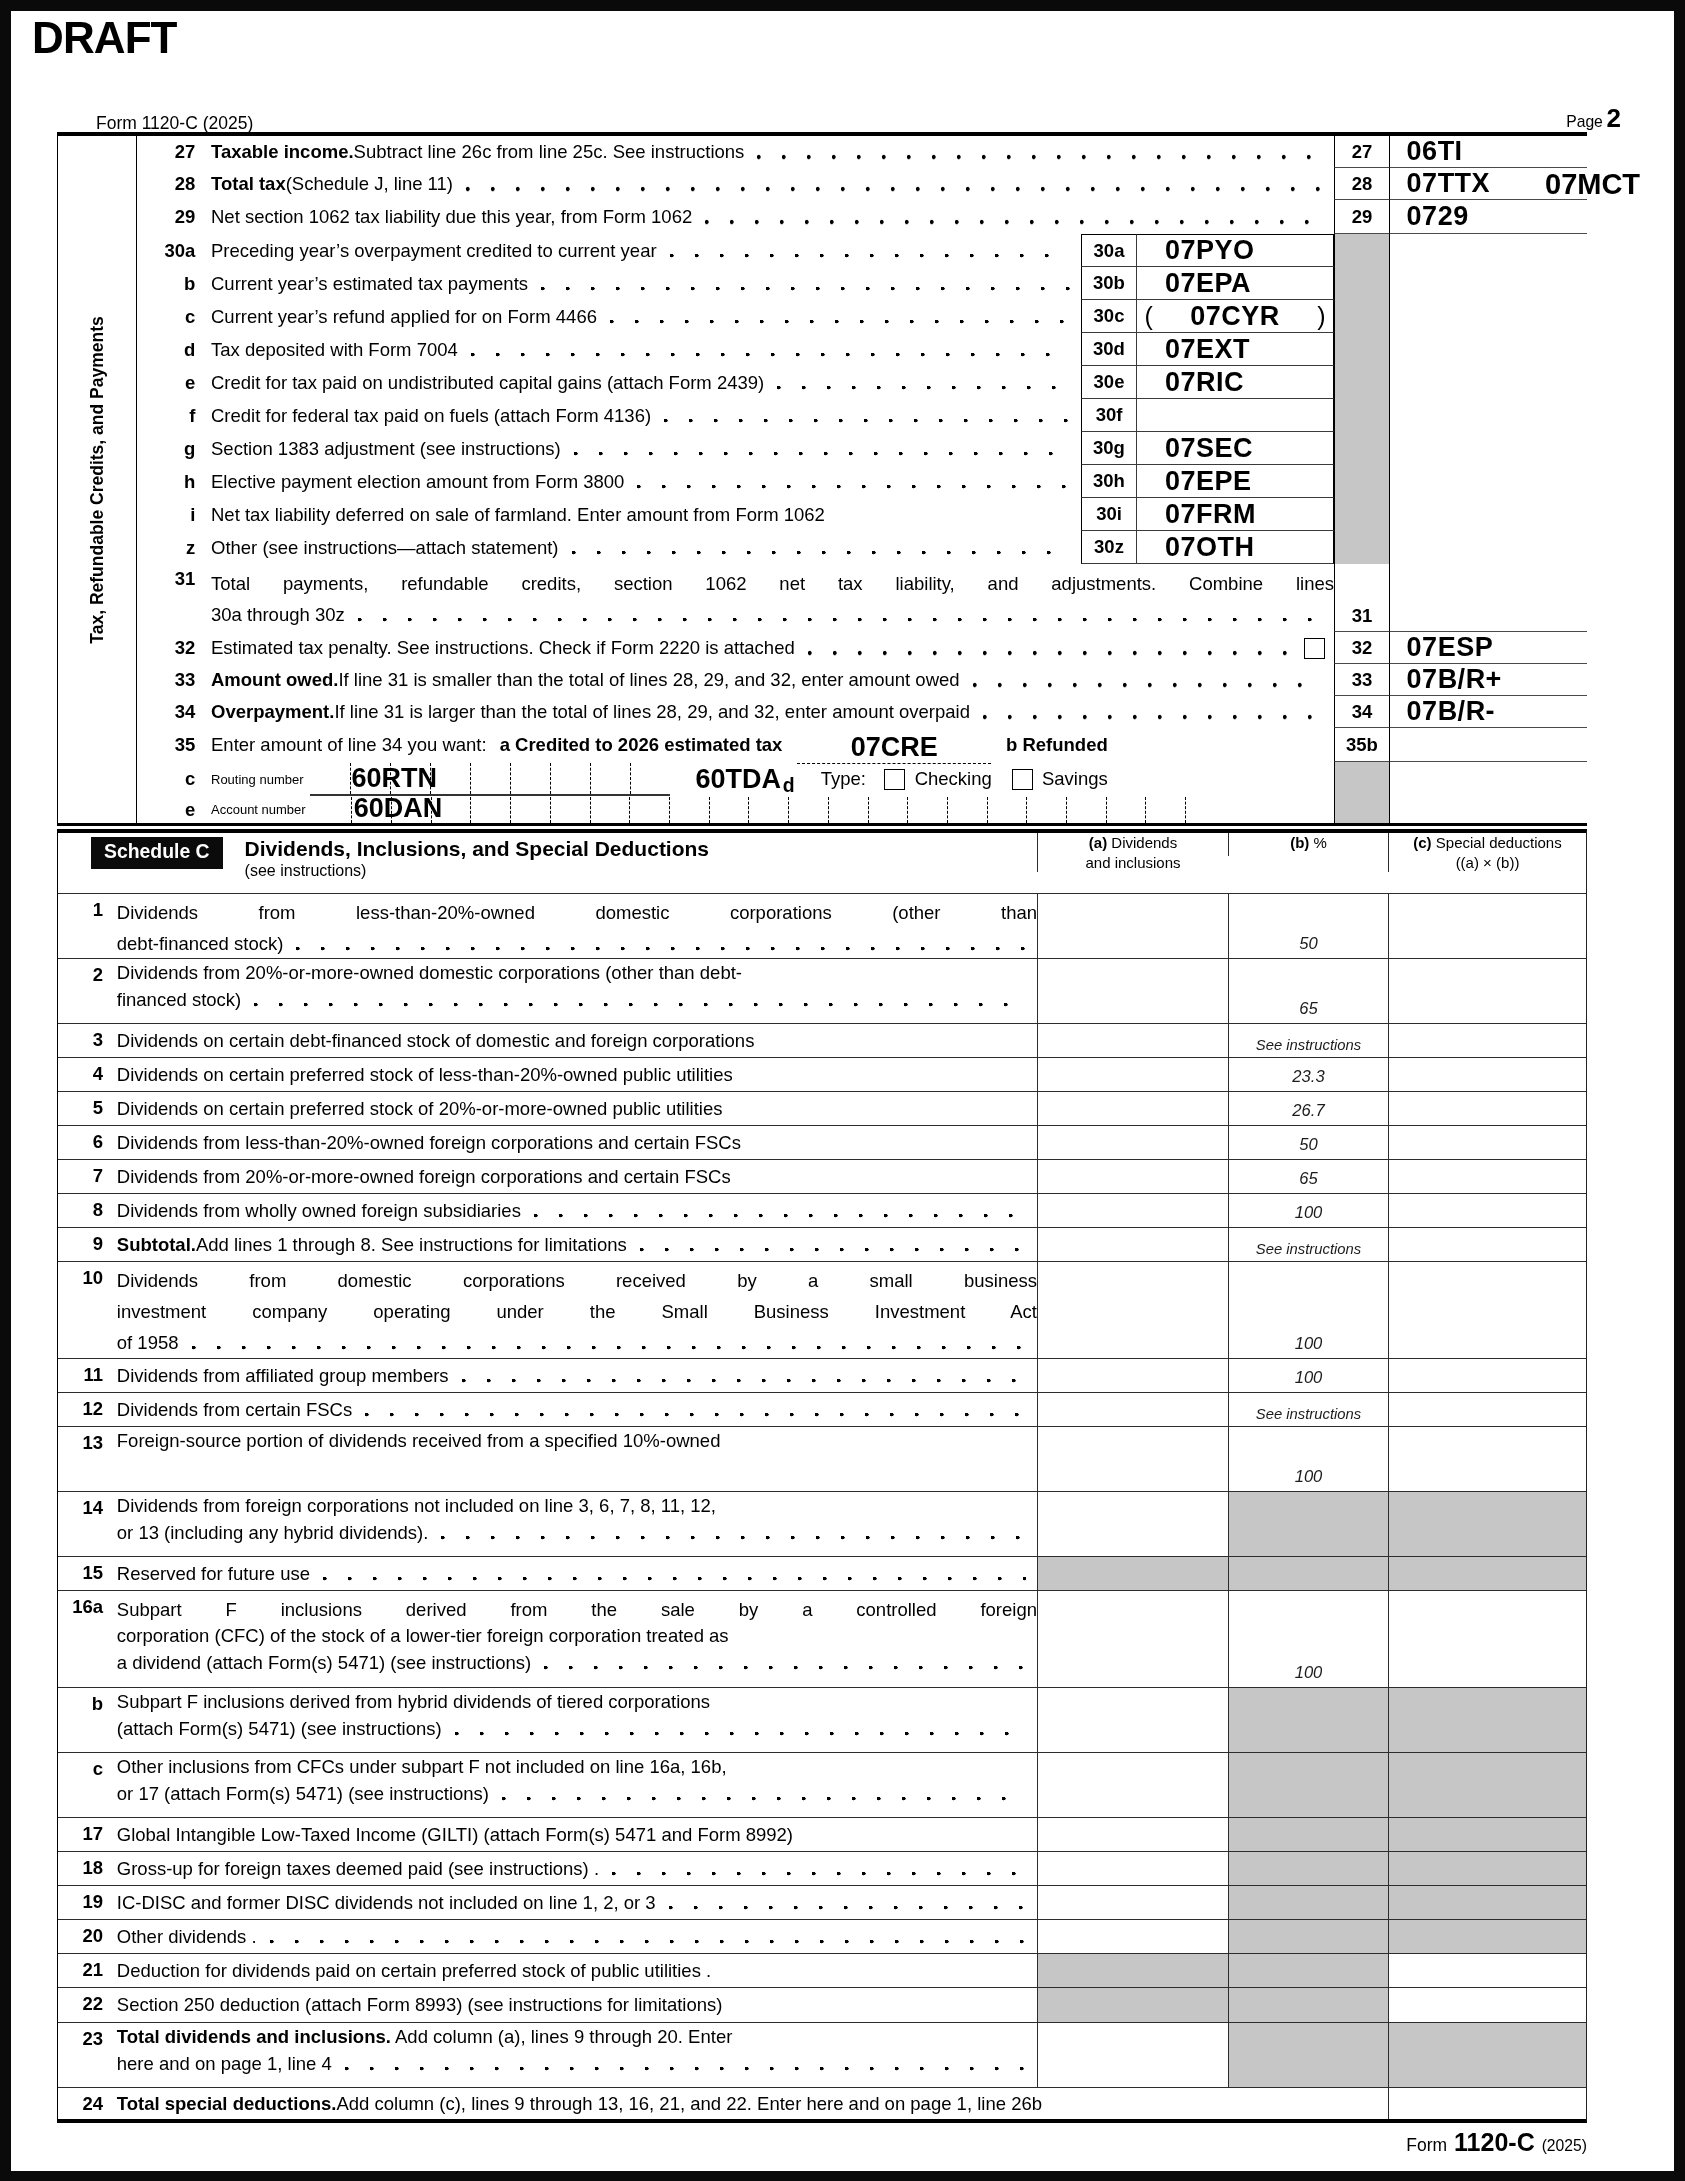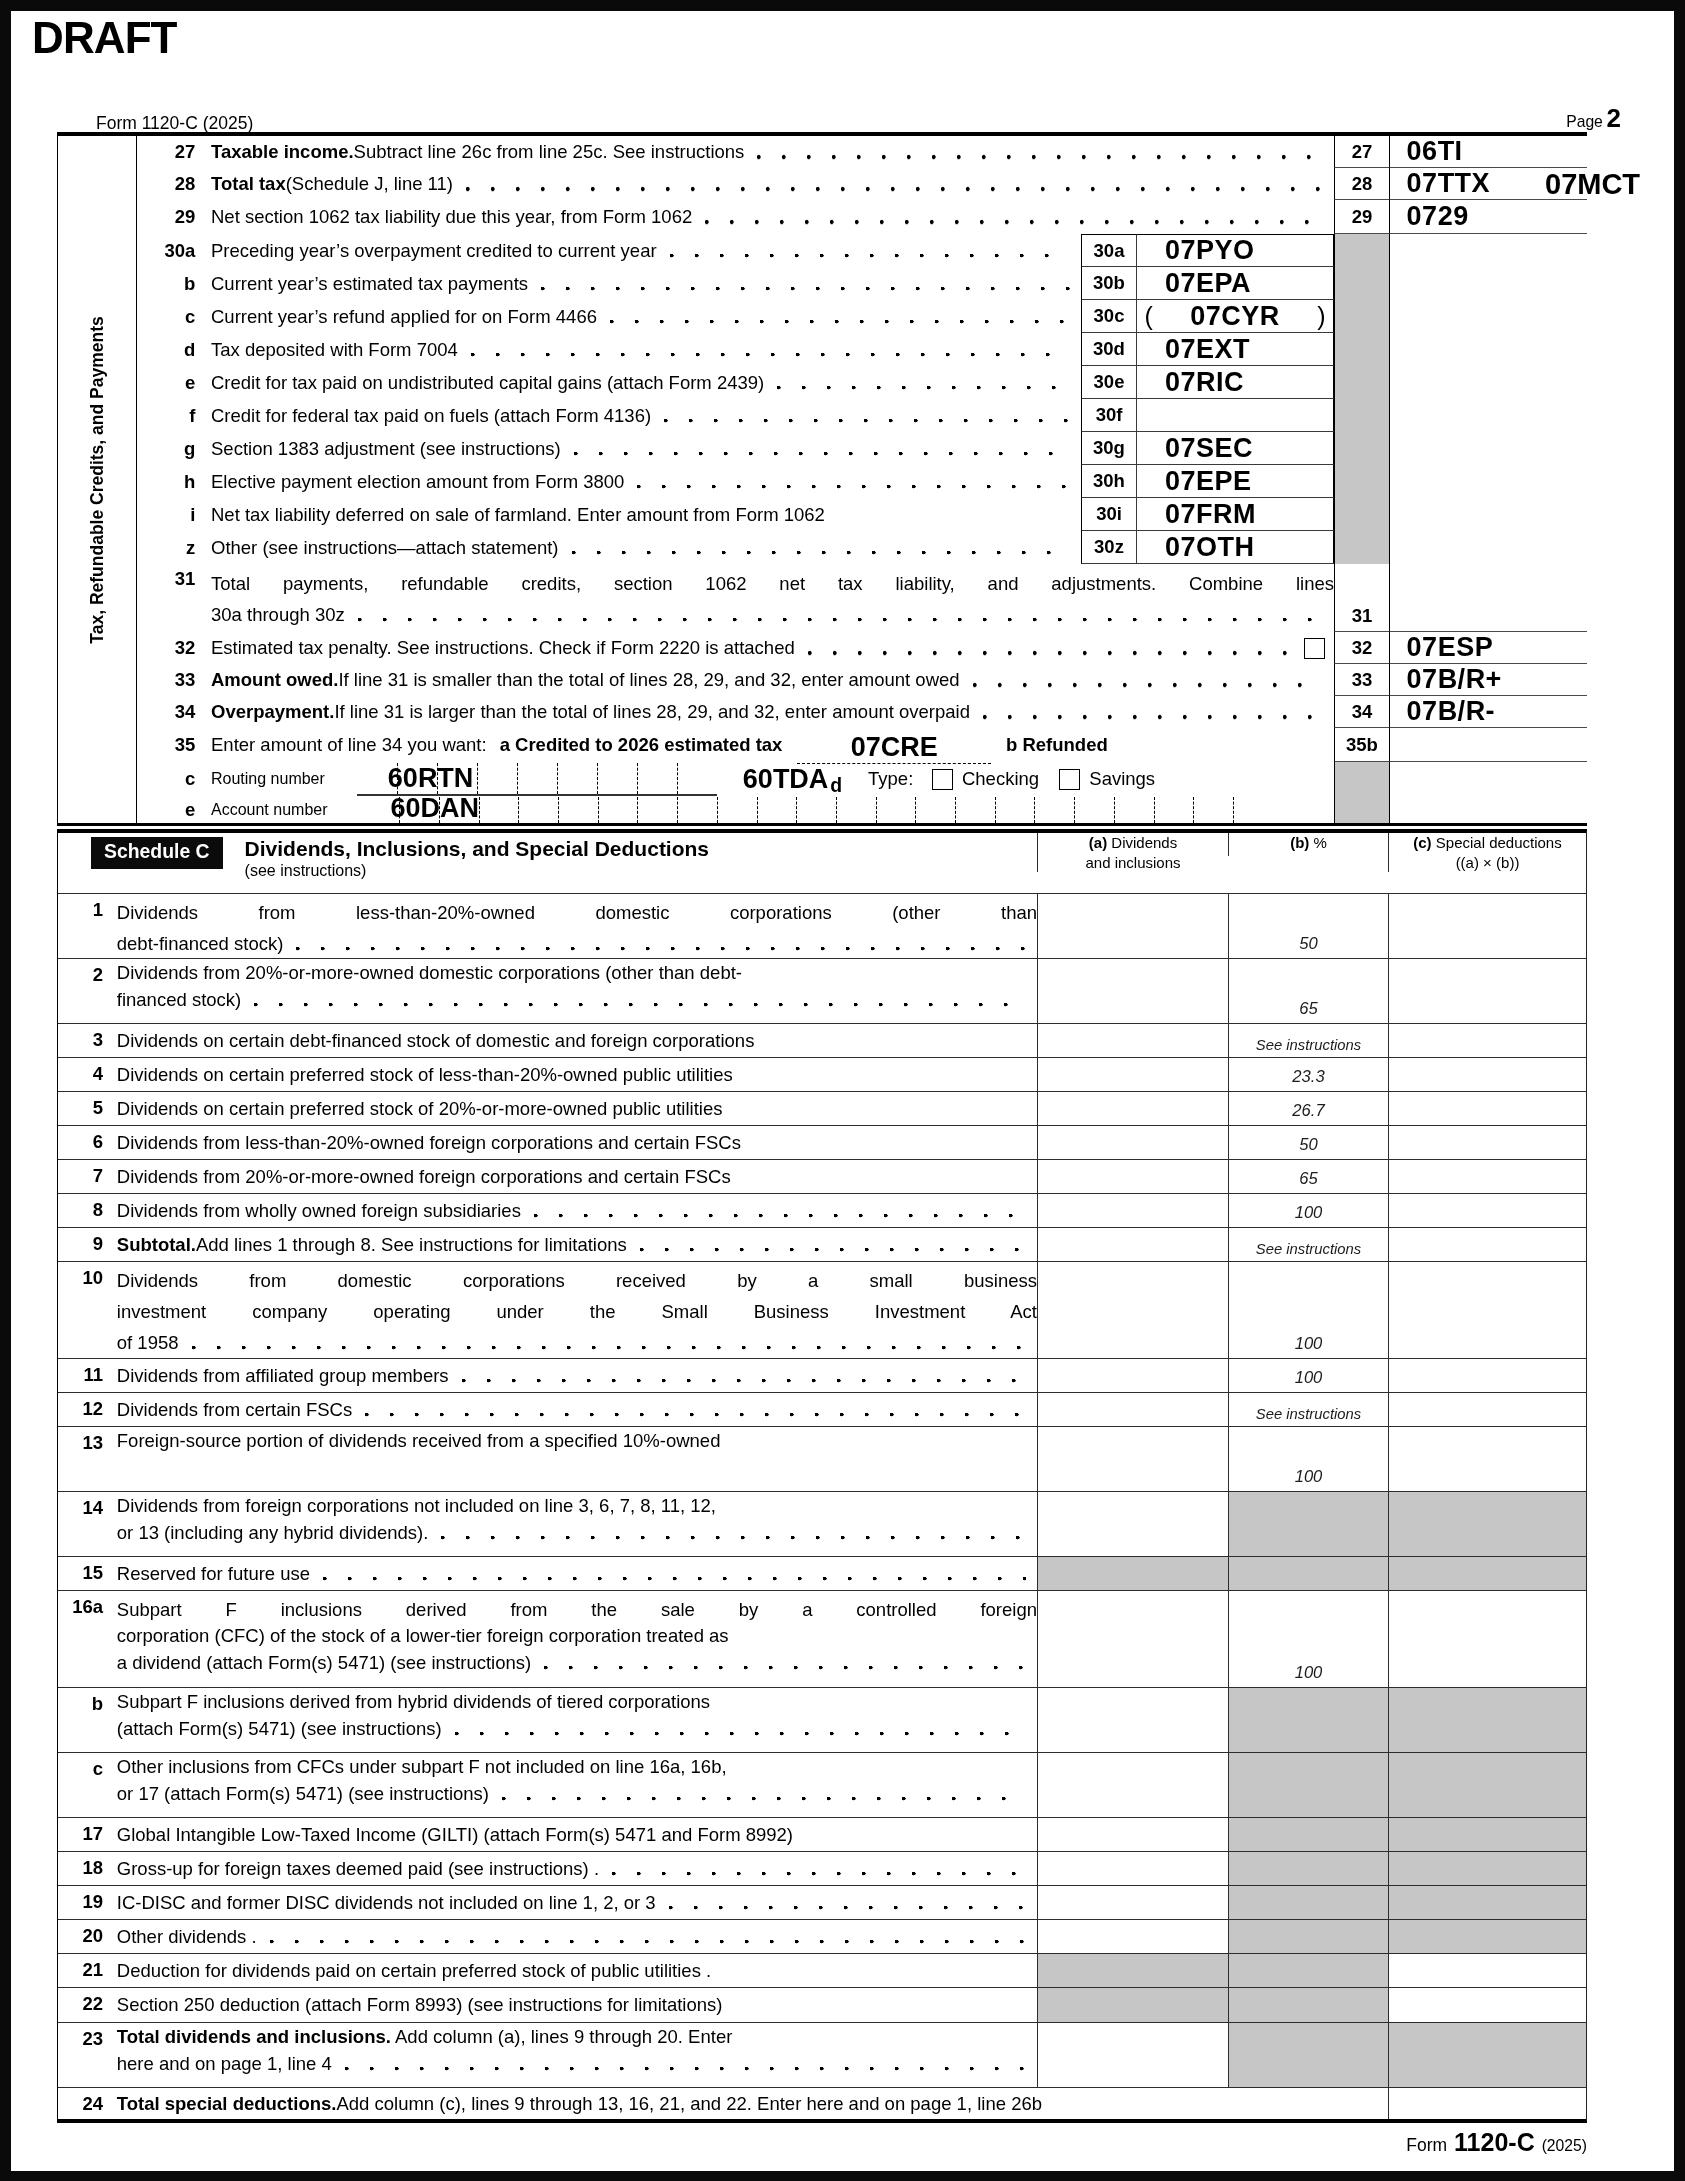--- a/index.html
+++ b/index.html
@@ -51,23 +51,23 @@
   .ll{display:flex; align-items:center; line-height:31px;}
   .rnum.bot{align-items:flex-end; padding-bottom:3.7px;}
   .cb{width:21px; height:21px; flex:none; border:1.8px solid #000; background:#fff; box-sizing:border-box; margin:0 9.2px 0 3.7px;}
   .dashfield{width:194px; flex:none; border-bottom:1.8px dashed #000; text-align:center; font-weight:bold;
     font-size:27px; margin:0 14.8px; padding-bottom:0px; position:relative; top:2.8px;}
   .b20{font-weight:bold; font-size:18.5px; white-space:pre;}
   .comb{display:flex; position:relative; flex:none; height:31px; align-items:stretch;}
   .comb.solid{border-bottom:2.8px solid #333;}
   .comb .cell{width:40px; box-sizing:border-box; border-left:1.8px dashed #000;}
   .comb .cell:first-child{border-left:none;}
-  .combtext{position:absolute; left:31px; top:0px; font-weight:bold; font-size:27px; white-space:nowrap;}
+  .combtext{position:absolute; left:42px; top:0px; font-weight:bold; font-size:27px; white-space:nowrap;}
   .sub-d{font-weight:bold; font-size:19.4px; position:relative; top:6.5px; margin-left:1.8px;}
-  .rlabel{font-size:16px; margin-right:32px; white-space:nowrap;}
+  .rlabel{font-size:13px; margin-right:6px; white-space:nowrap;}
 
   
   .scwrap{position:absolute; left:46px; top:818px; width:1530px; box-sizing:border-box;
     border-top:4.6px solid #000; border-bottom:4.6px solid #000; border-left:1.8px solid #000; border-right:1.8px solid #222;
     display:flex; flex-direction:column; background:#fff;}
   .srow{display:flex; min-width:0; border-bottom:1.8px solid #2c2c2c; box-sizing:border-box;}
   .srow:last-child{border-bottom:none;}
   .snum{width:57px; flex:none; box-sizing:border-box; text-align:right; padding:4.6px 12px 0 0; font-weight:bold; font-size:18.5px;}
   .sdesc{flex:1; min-width:0; font-size:18.5px; padding:2.8px 0 0 1.8px;}
   .sdesc.mid{display:flex; align-items:center; padding-top:0;}

